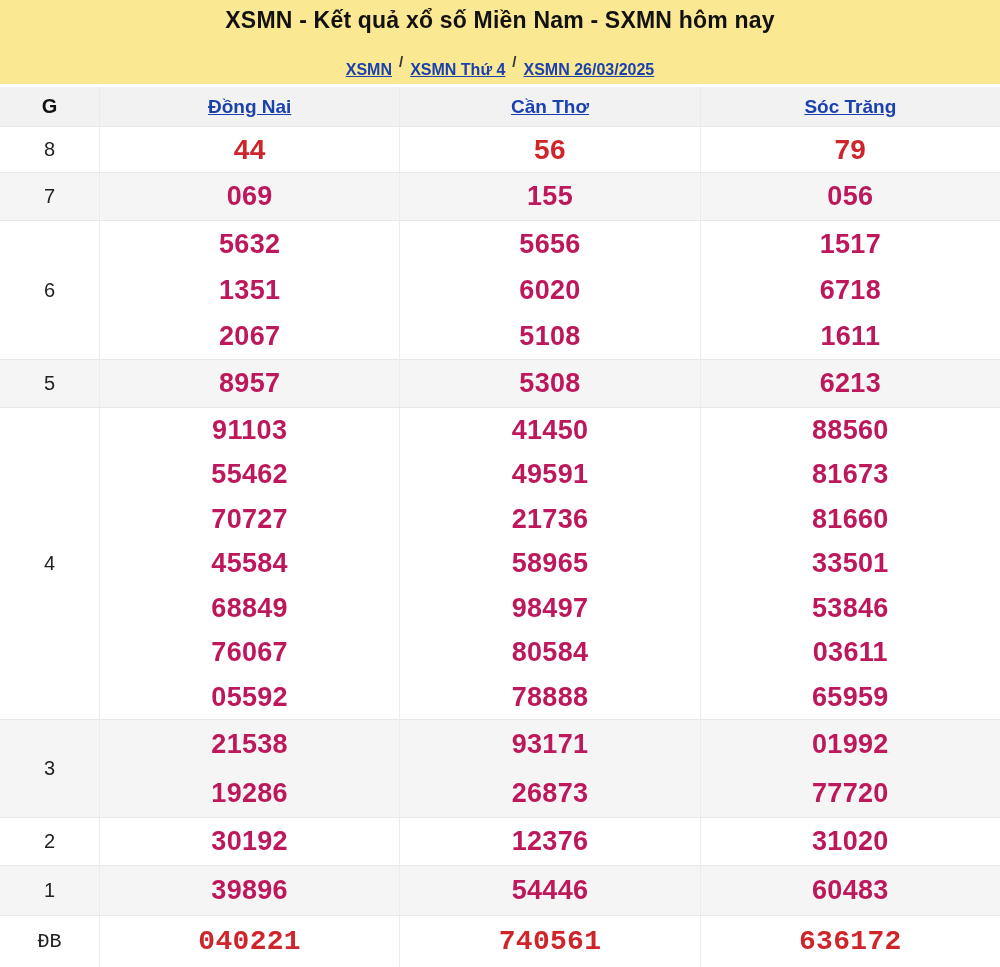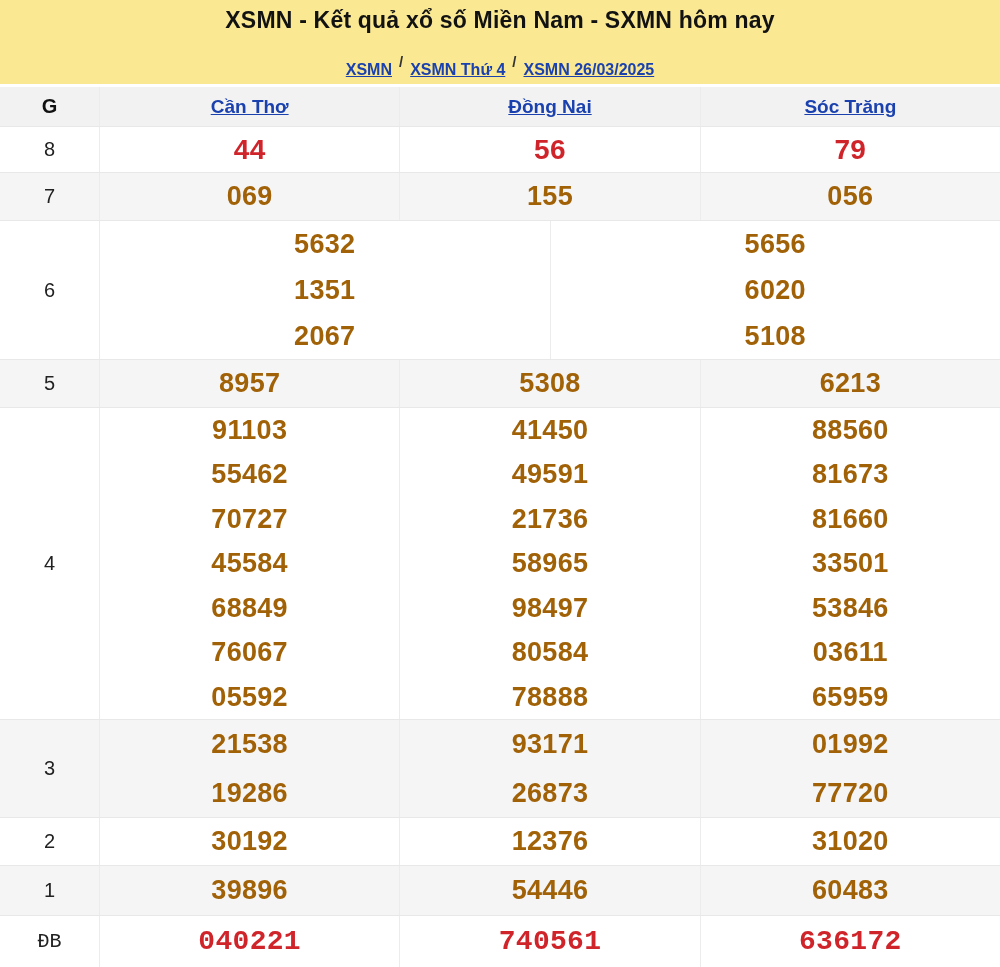--- a/index.html
+++ b/index.html
@@ -44,21 +44,21 @@
   .col-link {
     color: #1A41AE; font-size: 19px; font-weight: bold;
     text-decoration: underline; cursor: pointer; white-space: nowrap;
   }
 
   .num-cell {
     flex: 1; display: flex; flex-direction: column;
     align-items: center; justify-content: space-around;
   }
   .num {
-    text-align: center; font-size: 27px; font-weight: bold; color: #a16207;
+    text-align: center; font-size: 27px; font-weight: bold; color: #be185d;
     line-height: 1.2; letter-spacing: 0.3px;
   }
   .highlight .num { color: #D0242B; font-size: 28px; }
 
   
   .rh-head { height: 39px; }
   .rh-46 { height: 46px; }
   .rh-48 { height: 48px; }
   .rh-50 { height: 50px; }
   .rh-52 { height: 52px; font-family: Liberation Mono, monospace; }
@@ -80,24 +80,24 @@
       <span class="sep">/</span>
       <a>XSMN 26/03/2025</a>
     </nav>
   </header>
 
   <div class="results-table">
 
     <div class="t-row t-head rh-head">
       <div class="cell tier-cell">G</div>
       <div class="cell col-head">
+        <a class="col-link">Đồng Nai</a>
+      </div>
+      <div class="cell col-head">
         <a class="col-link">Cần Thơ</a>
-      </div>
-      <div class="cell col-head">
-        <a class="col-link">Đồng Nai</a>
       </div>
       <div class="cell col-head">
         <a class="col-link">Sóc Trăng</a>
       </div>
     </div>
 
     <div class="t-row row-white highlight rh-46">
       <div class="cell tier-cell">8</div>
       <div class="cell num-cell">
         <div class="num">44</div>
@@ -127,20 +127,25 @@
       <div class="cell tier-cell">6</div>
       <div class="cell num-cell">
         <div class="num">5632</div>
         <div class="num">1351</div>
         <div class="num">2067</div>
       </div>
       <div class="cell num-cell">
         <div class="num">5656</div>
         <div class="num">6020</div>
         <div class="num">5108</div>
+      </div>
+      <div class="cell num-cell">
+        <div class="num">1517</div>
+        <div class="num">6718</div>
+        <div class="num">1611</div>
       </div>
     </div>
 
     <div class="t-row row-gray rh-48">
       <div class="cell tier-cell">5</div>
       <div class="cell num-cell">
         <div class="num">8957</div>
       </div>
       <div class="cell num-cell">
         <div class="num">5308</div>

